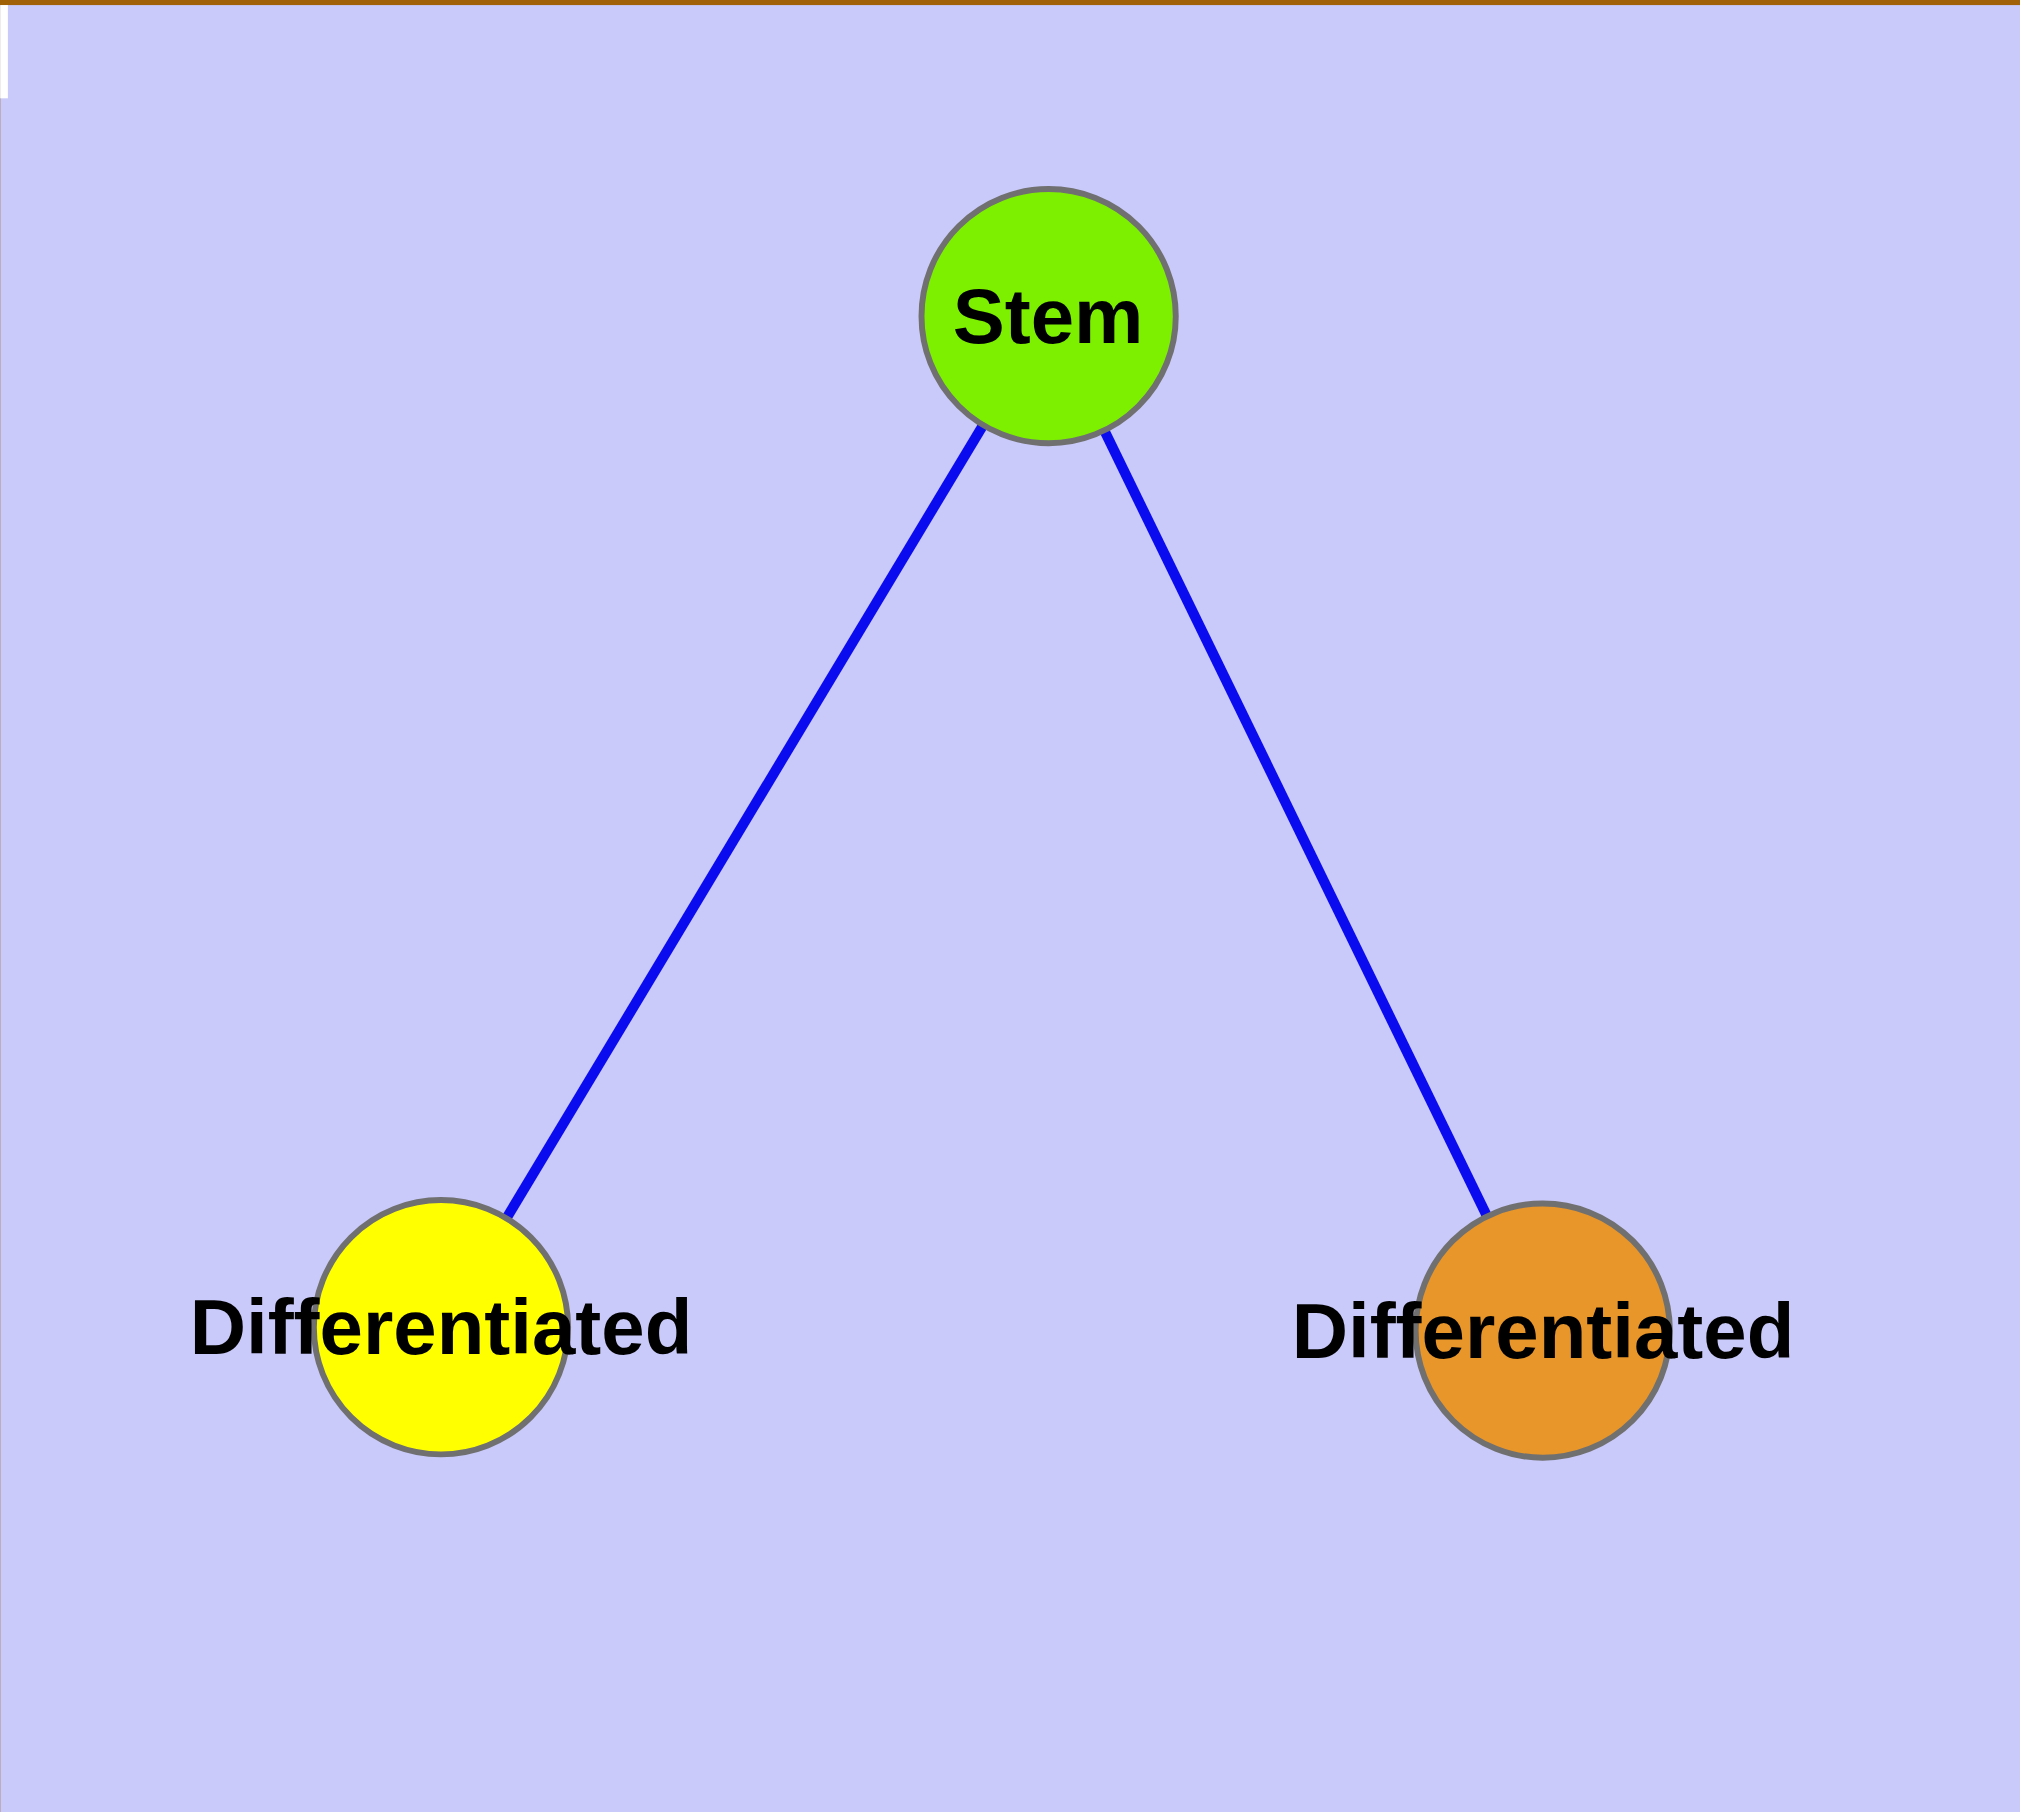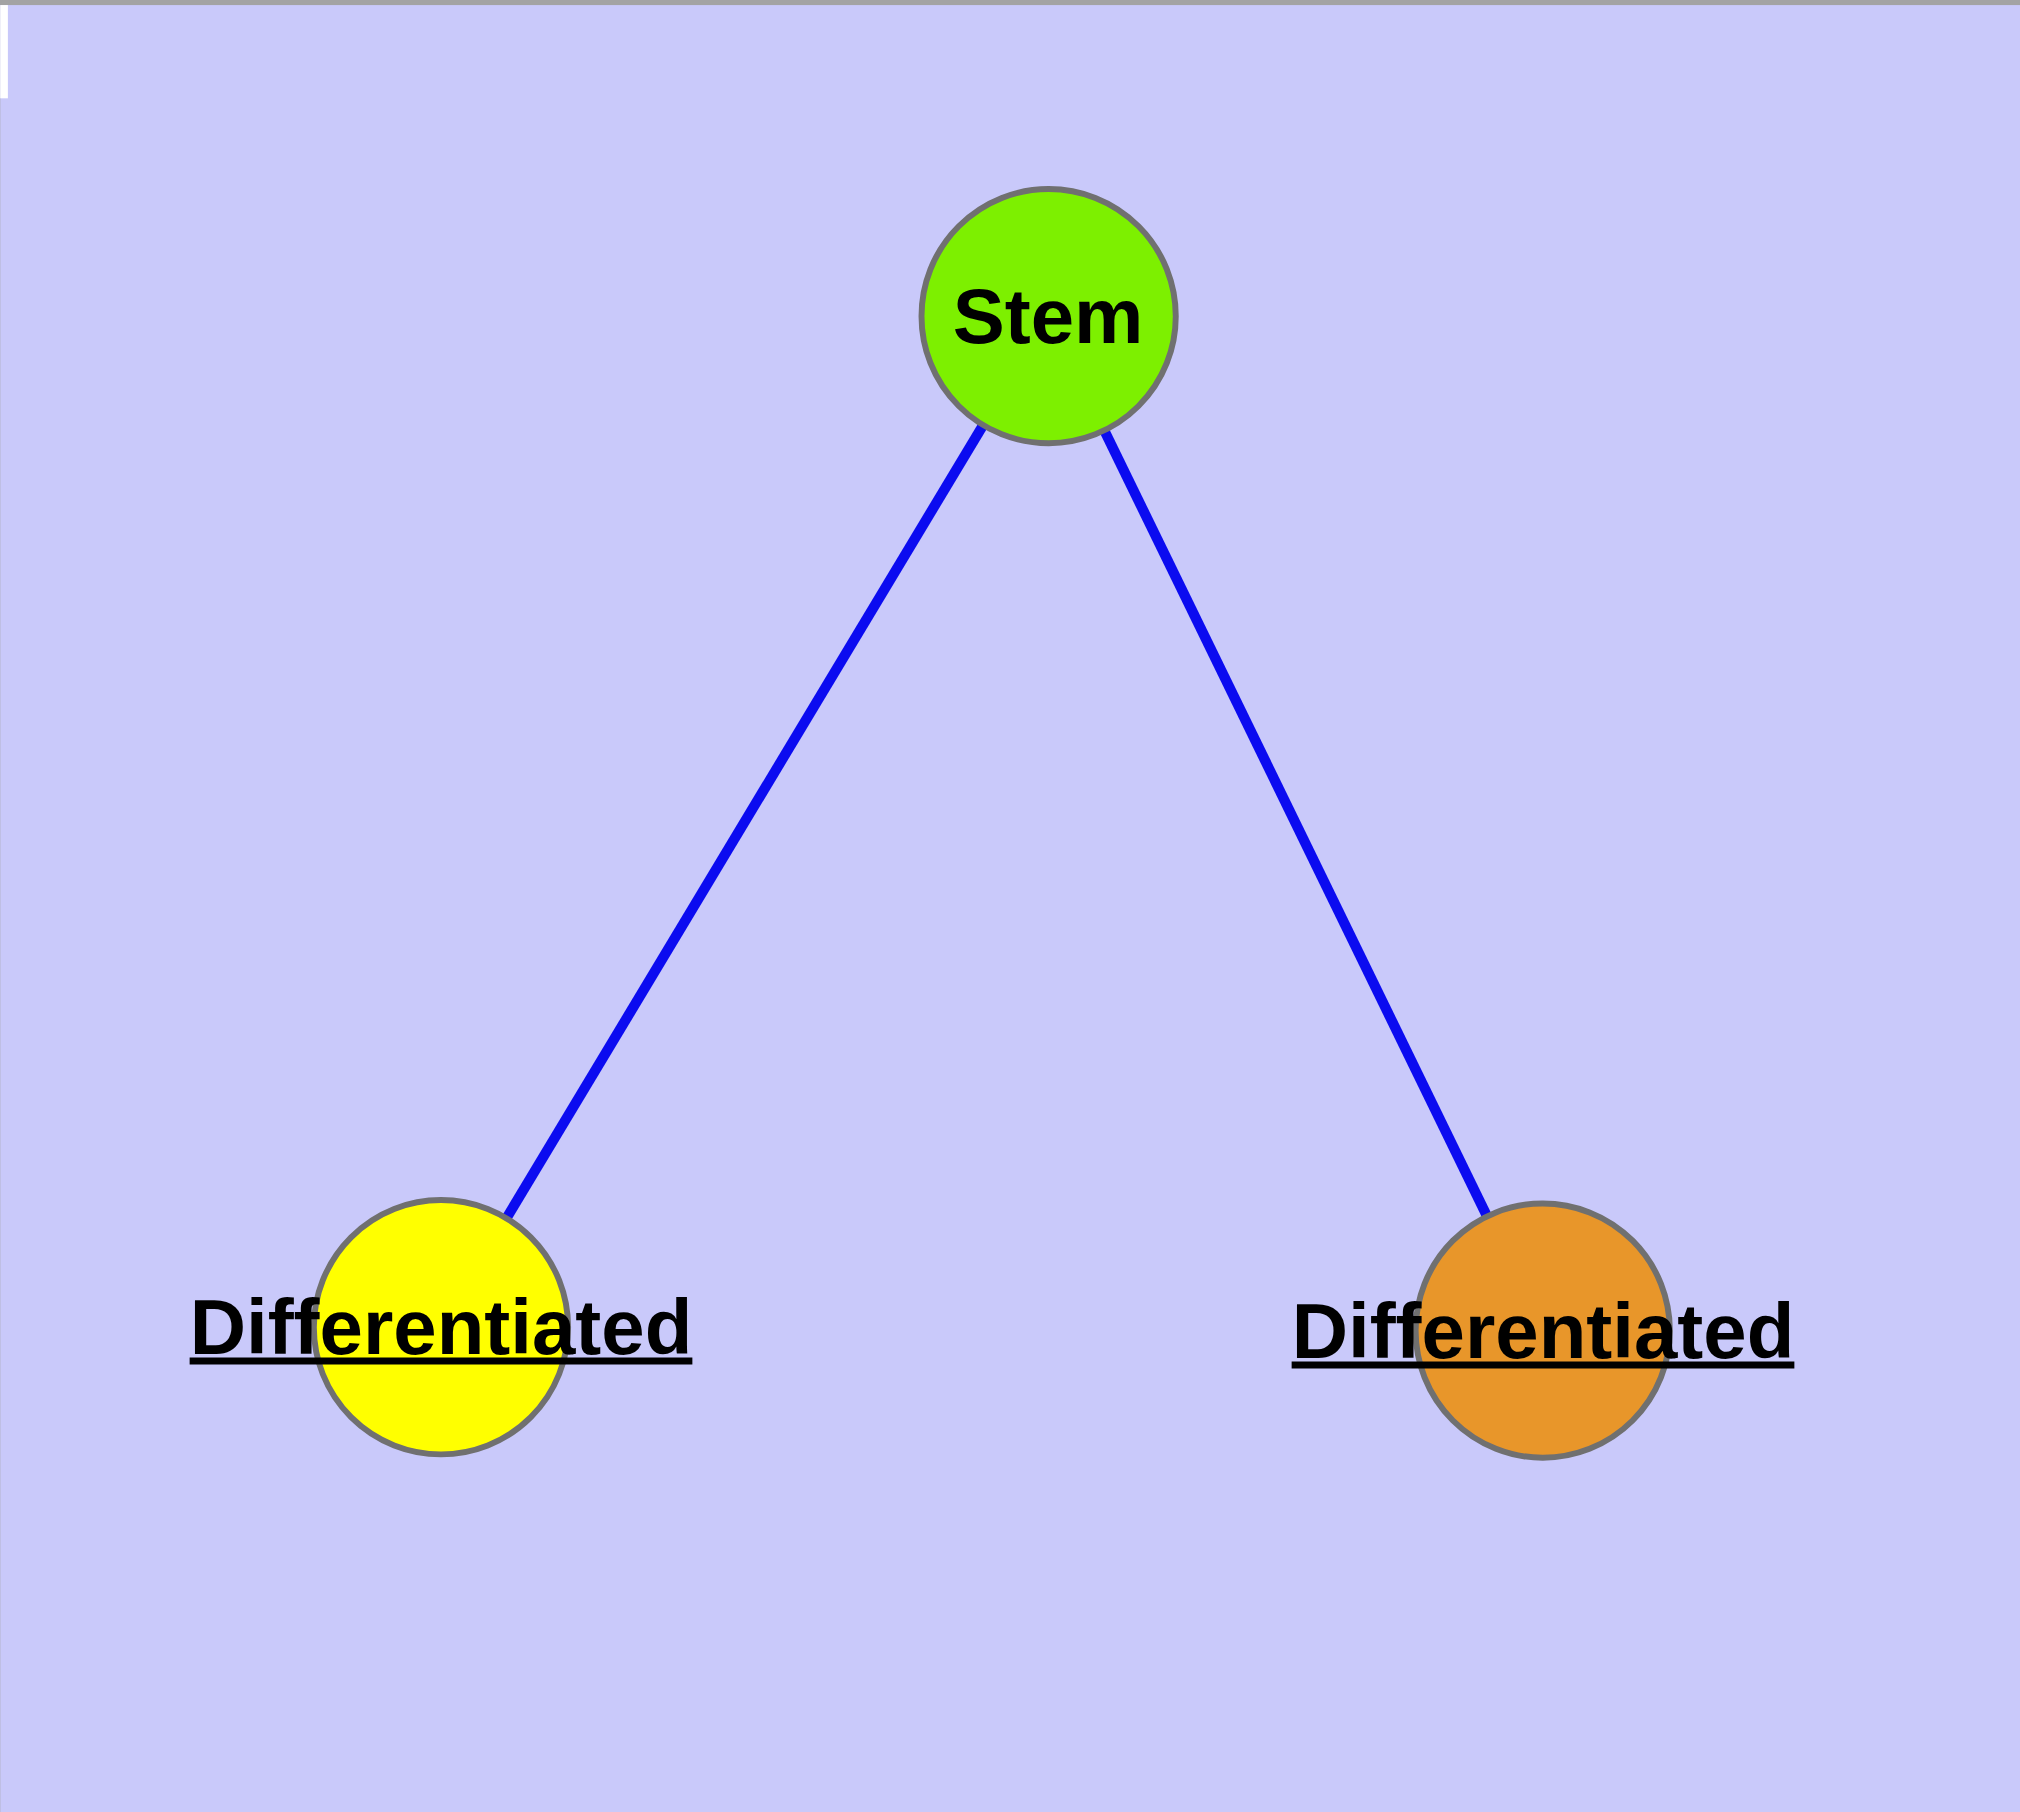--- a/index.html
+++ b/index.html
@@ -5,21 +5,21 @@
   html, body {
     margin: 0;
     padding: 0;
     background: #ffffff;
     font-family: "Liberation Sans", sans-serif;
   }
   .stage {
     position: relative;
     width: 2021px;
     height: 1812px;
-    background: #a3a3a3;
+    background: #a16207;
     overflow: hidden;
   }
   .stage svg {
     position: absolute;
     left: 0;
     top: 0;
     width: 2021px;
     height: 1812px;
     display: block;
   }
@@ -28,21 +28,21 @@
     transform: translate(-50%, -50%);
     text-align: center;
     font-weight: bold;
     font-size: 78px;
     line-height: 95px;
     color: #000000;
     white-space: nowrap;
     letter-spacing: 0px;
     z-index: 5;
   }
-  .node-label .line { display: block; text-decoration: underline; }
+  .node-label .line { display: block; }
 </style>
 </head>
 <body>
 
 <div class="stage">
 
   <svg viewBox="0 0 2384 2138" xmlns="http://www.w3.org/2000/svg">
 
     <rect x="0" y="6" width="2384" height="2132" fill="#C9C9FA"></rect>
     <rect x="0" y="6" width="9" height="110" fill="#FFFFFF"></rect>

